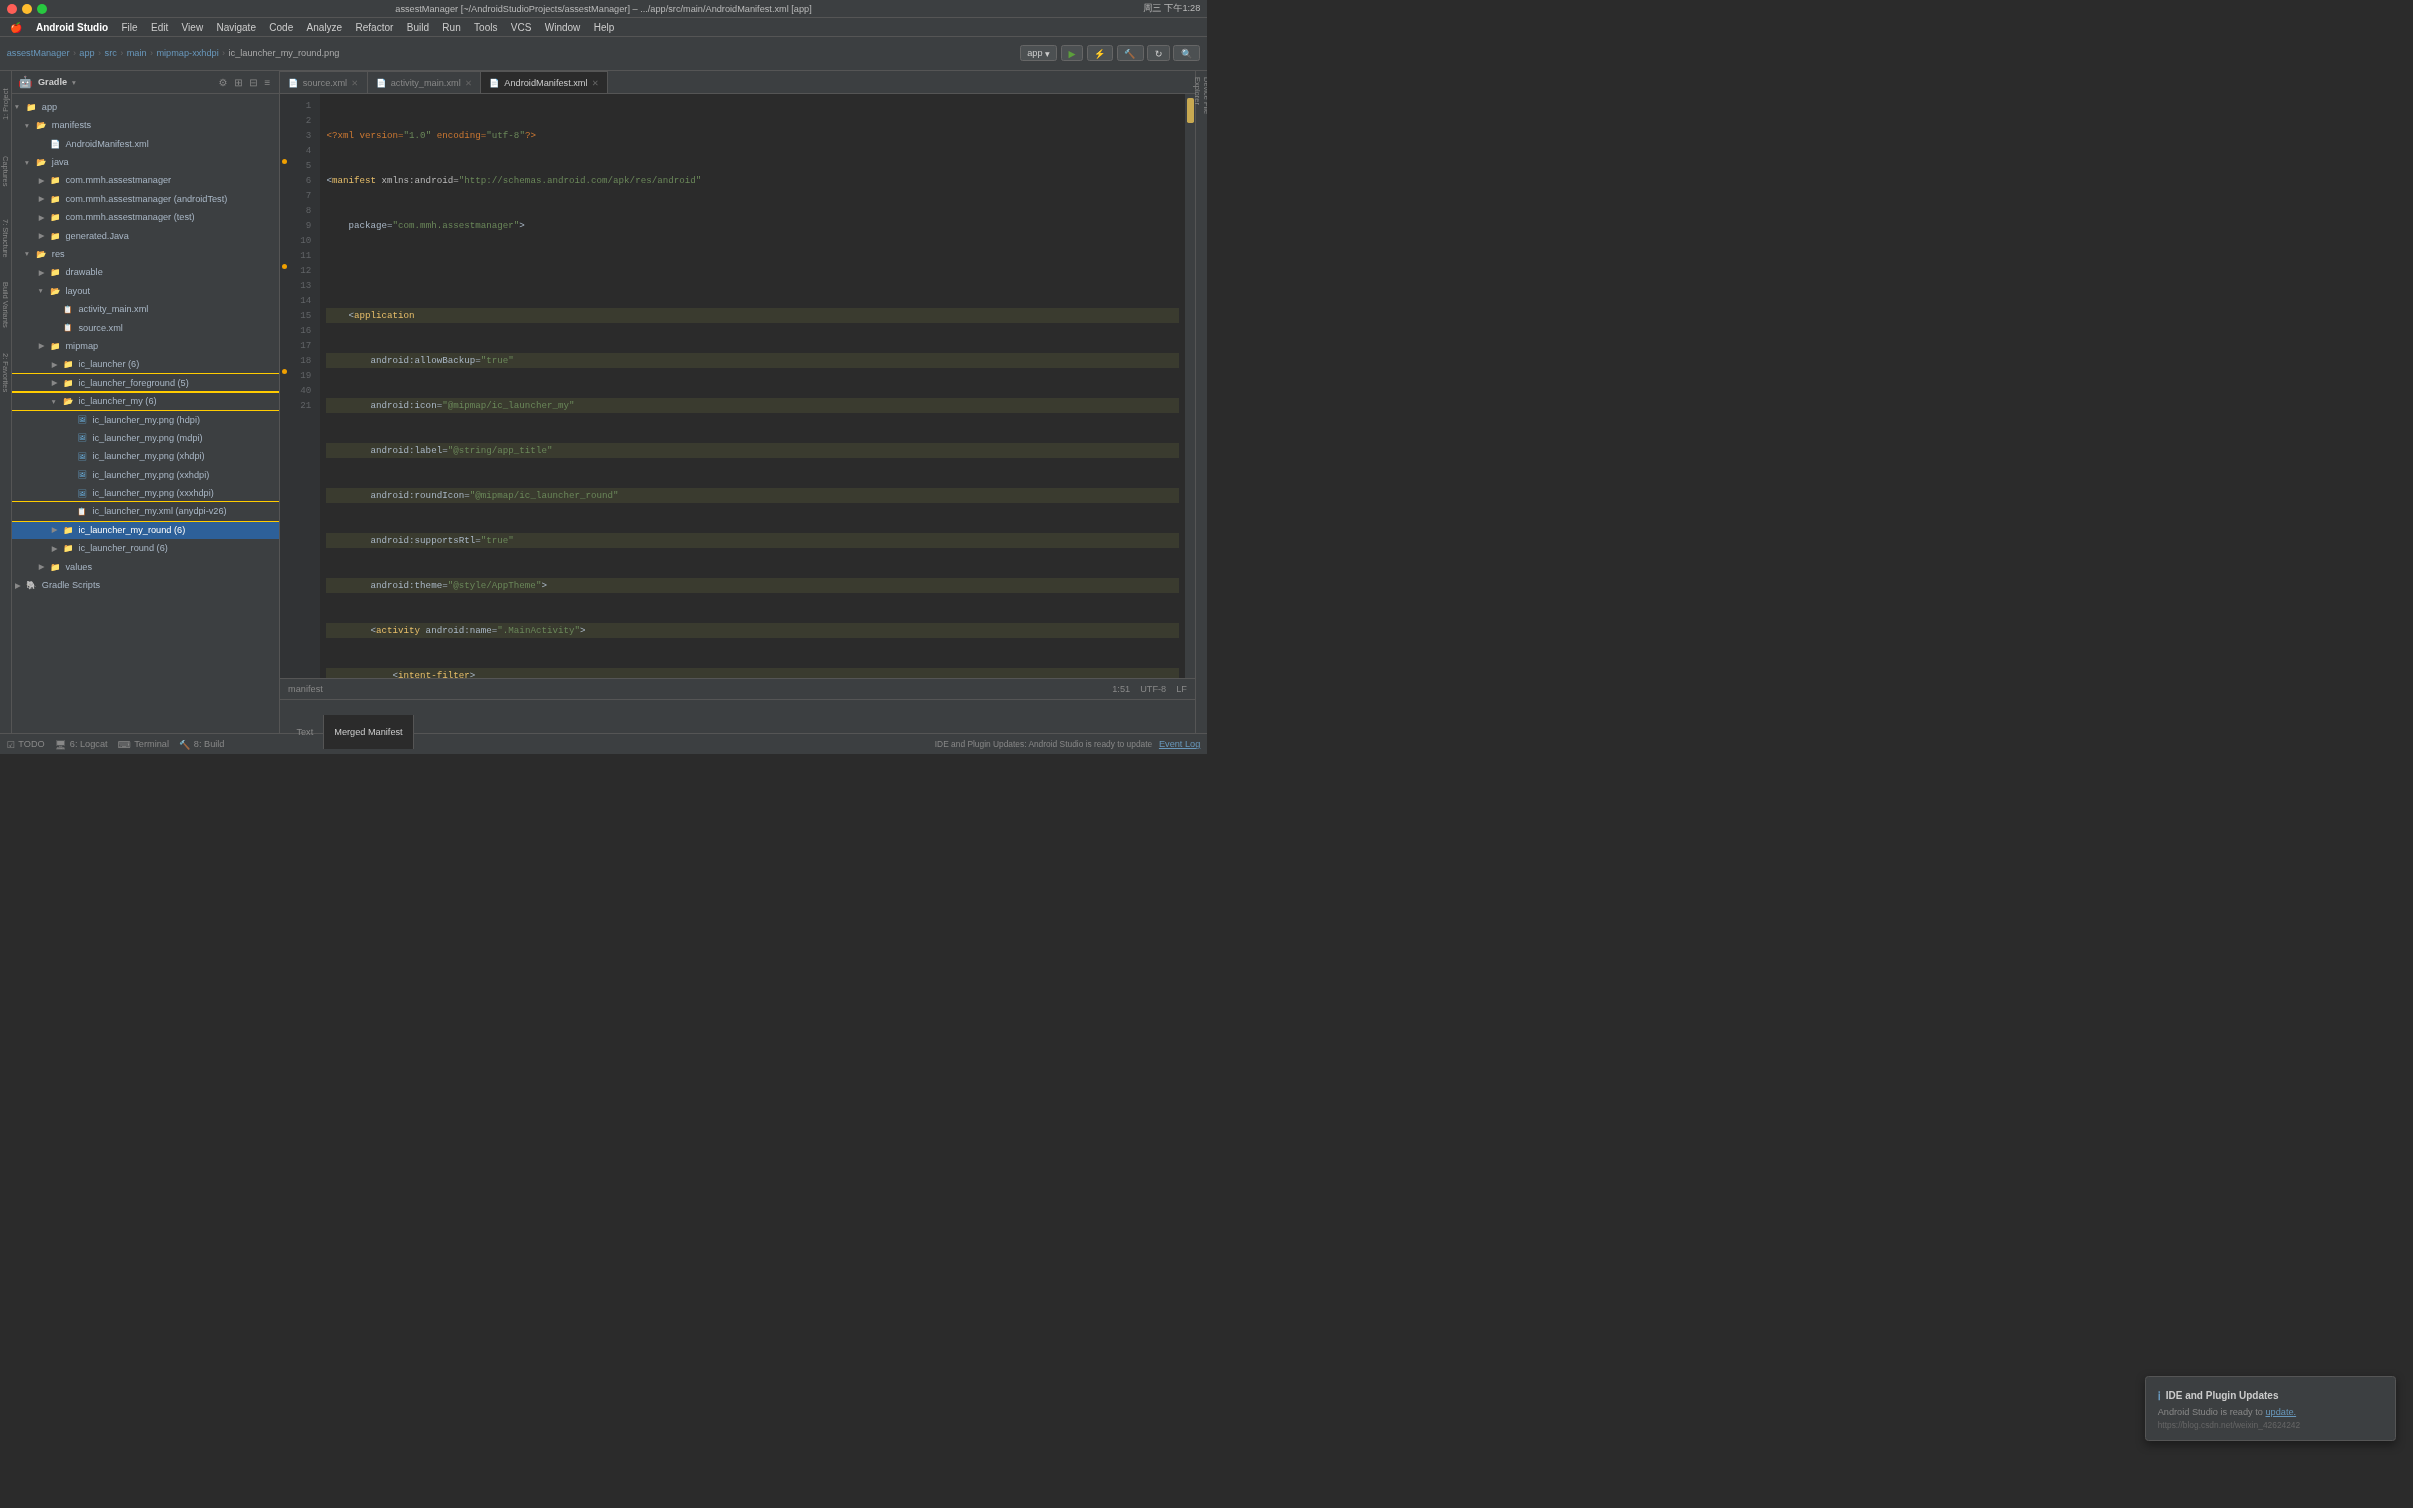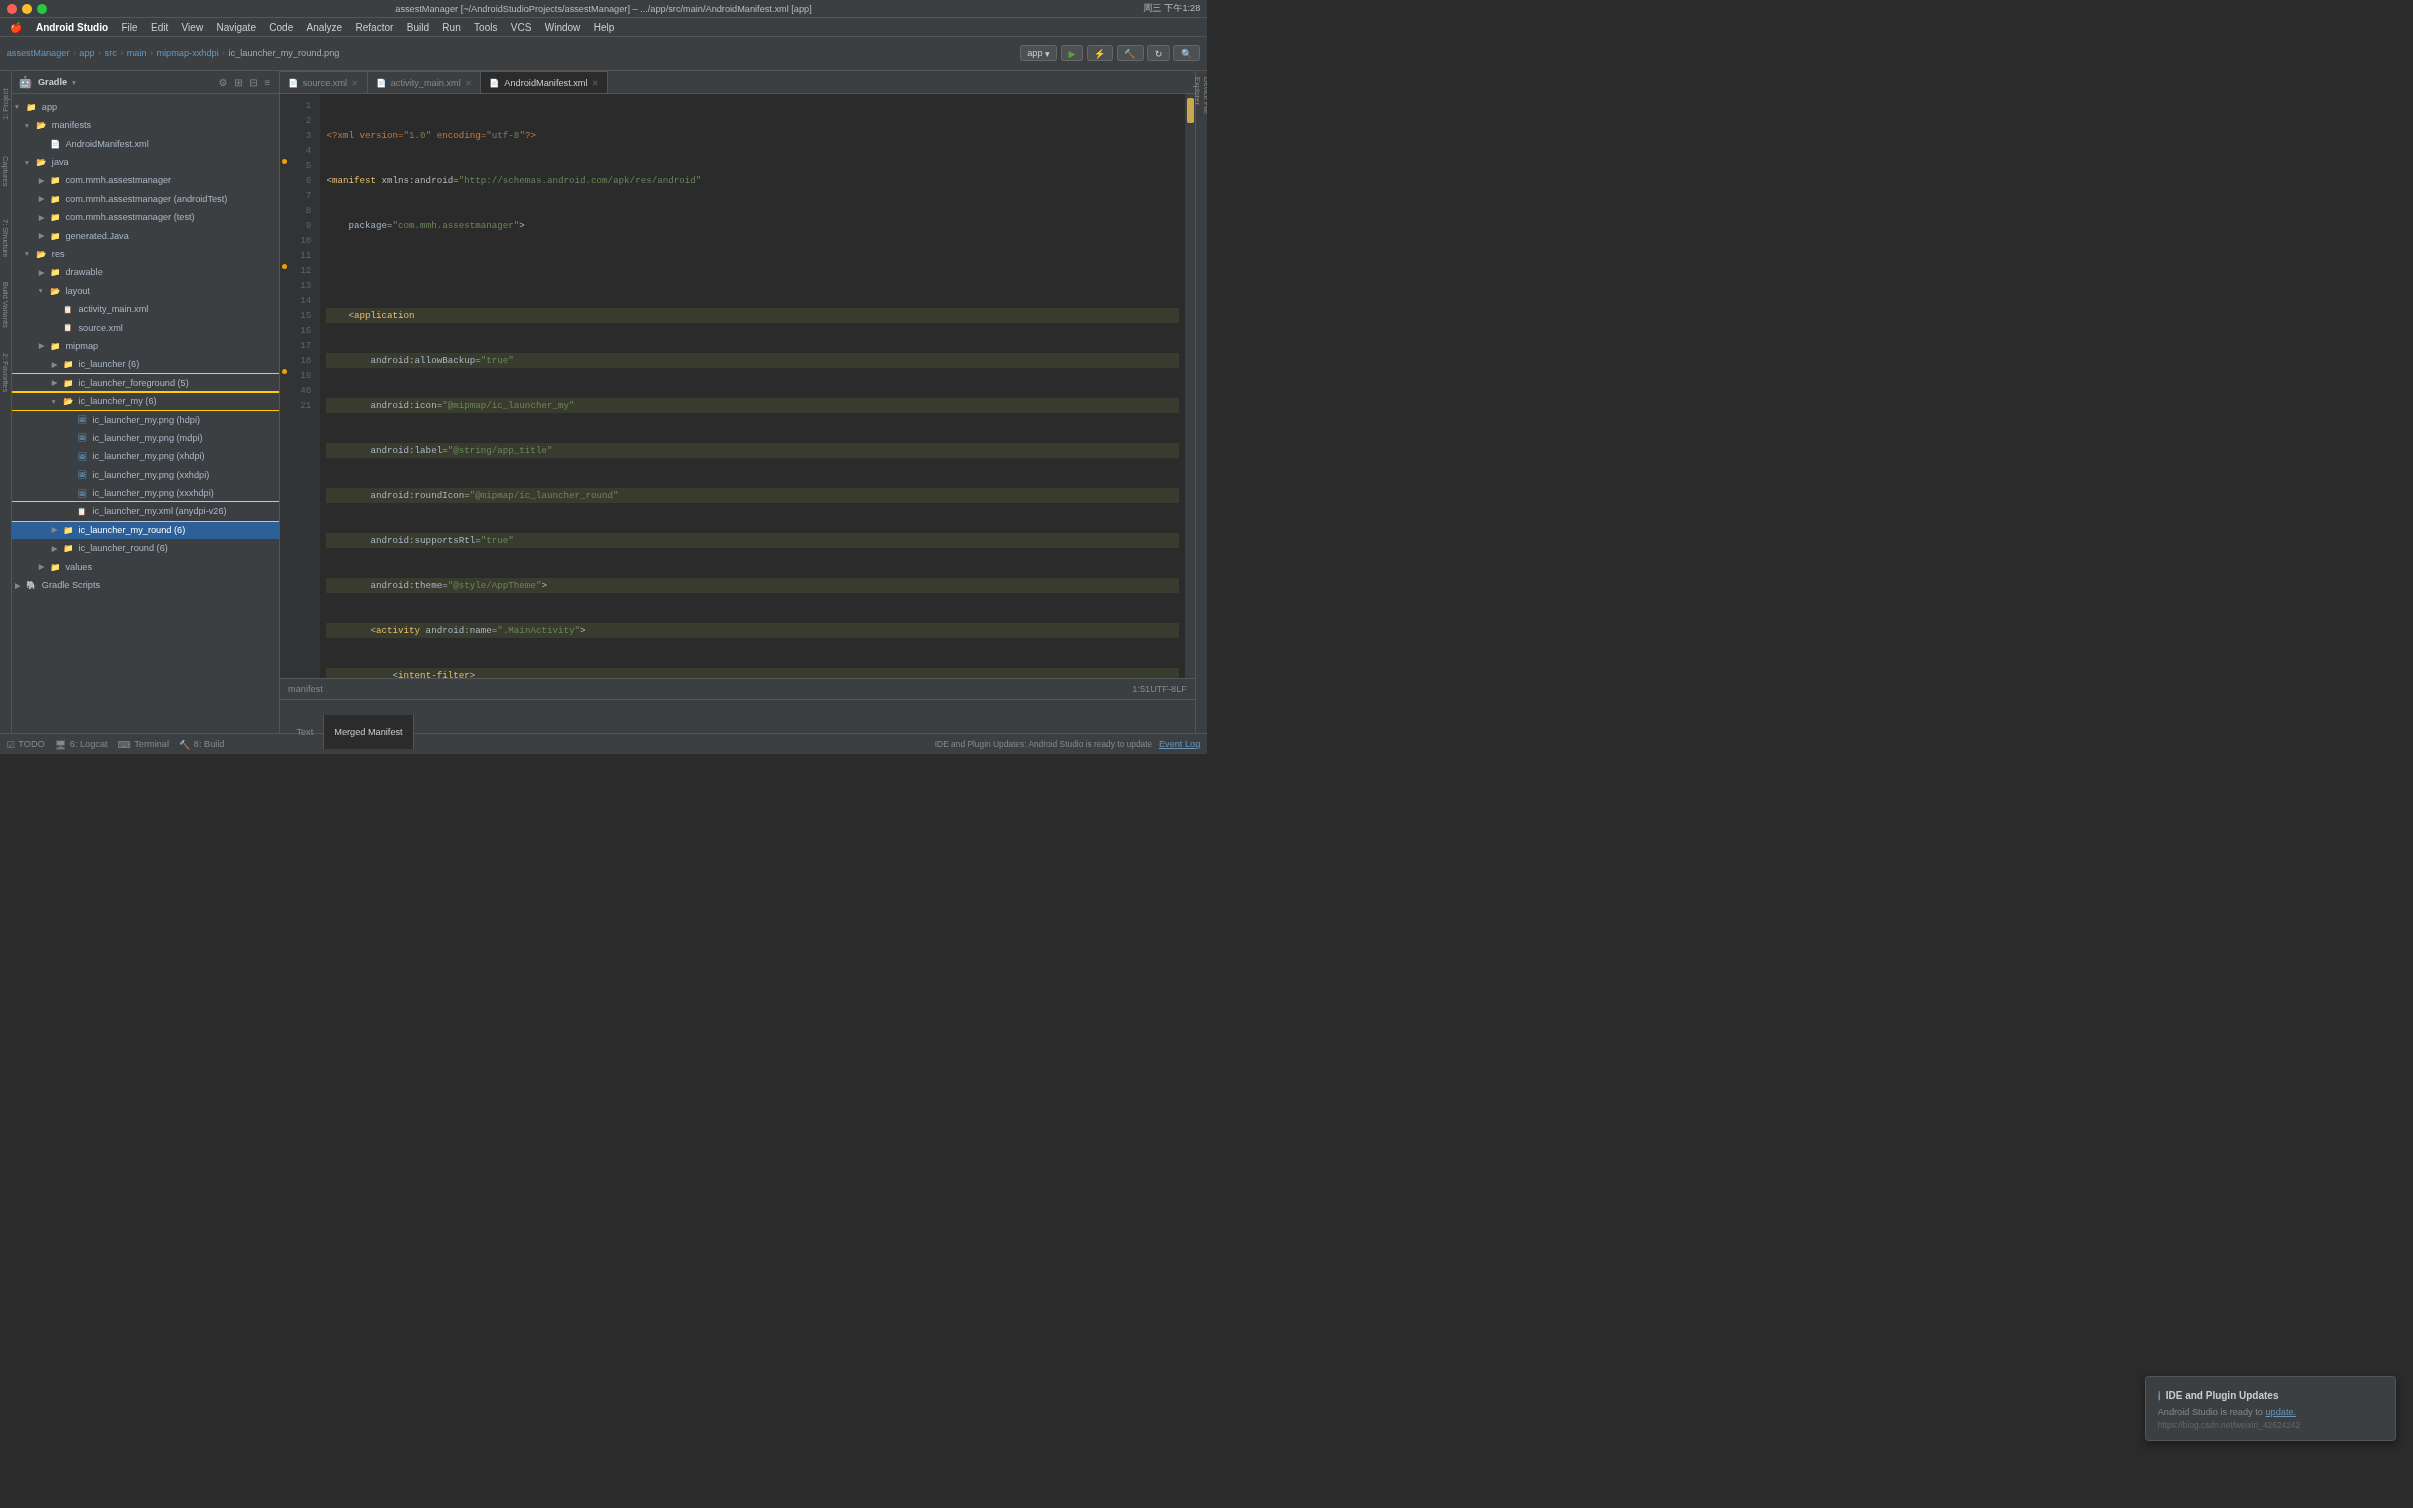--- a/index.html
+++ b/index.html
@@ -296,20 +296,21 @@
       align-items: center;
       padding: 0 8.4px;
       border-top: 0.8px solid #555;
       font-size: 9.2px;
       color: #888;
       gap: 8.4px;
     }
     .status-right {
       margin-left: auto;
       display: flex;
+      gap: 10px;
     }
 
     
     .bottom-tabs {
       background: #3c3f41;
       height: 34px;
       display: flex;
       align-items: center;
       border-top: 0.8px solid #555;
       padding: 0 6.7px;

